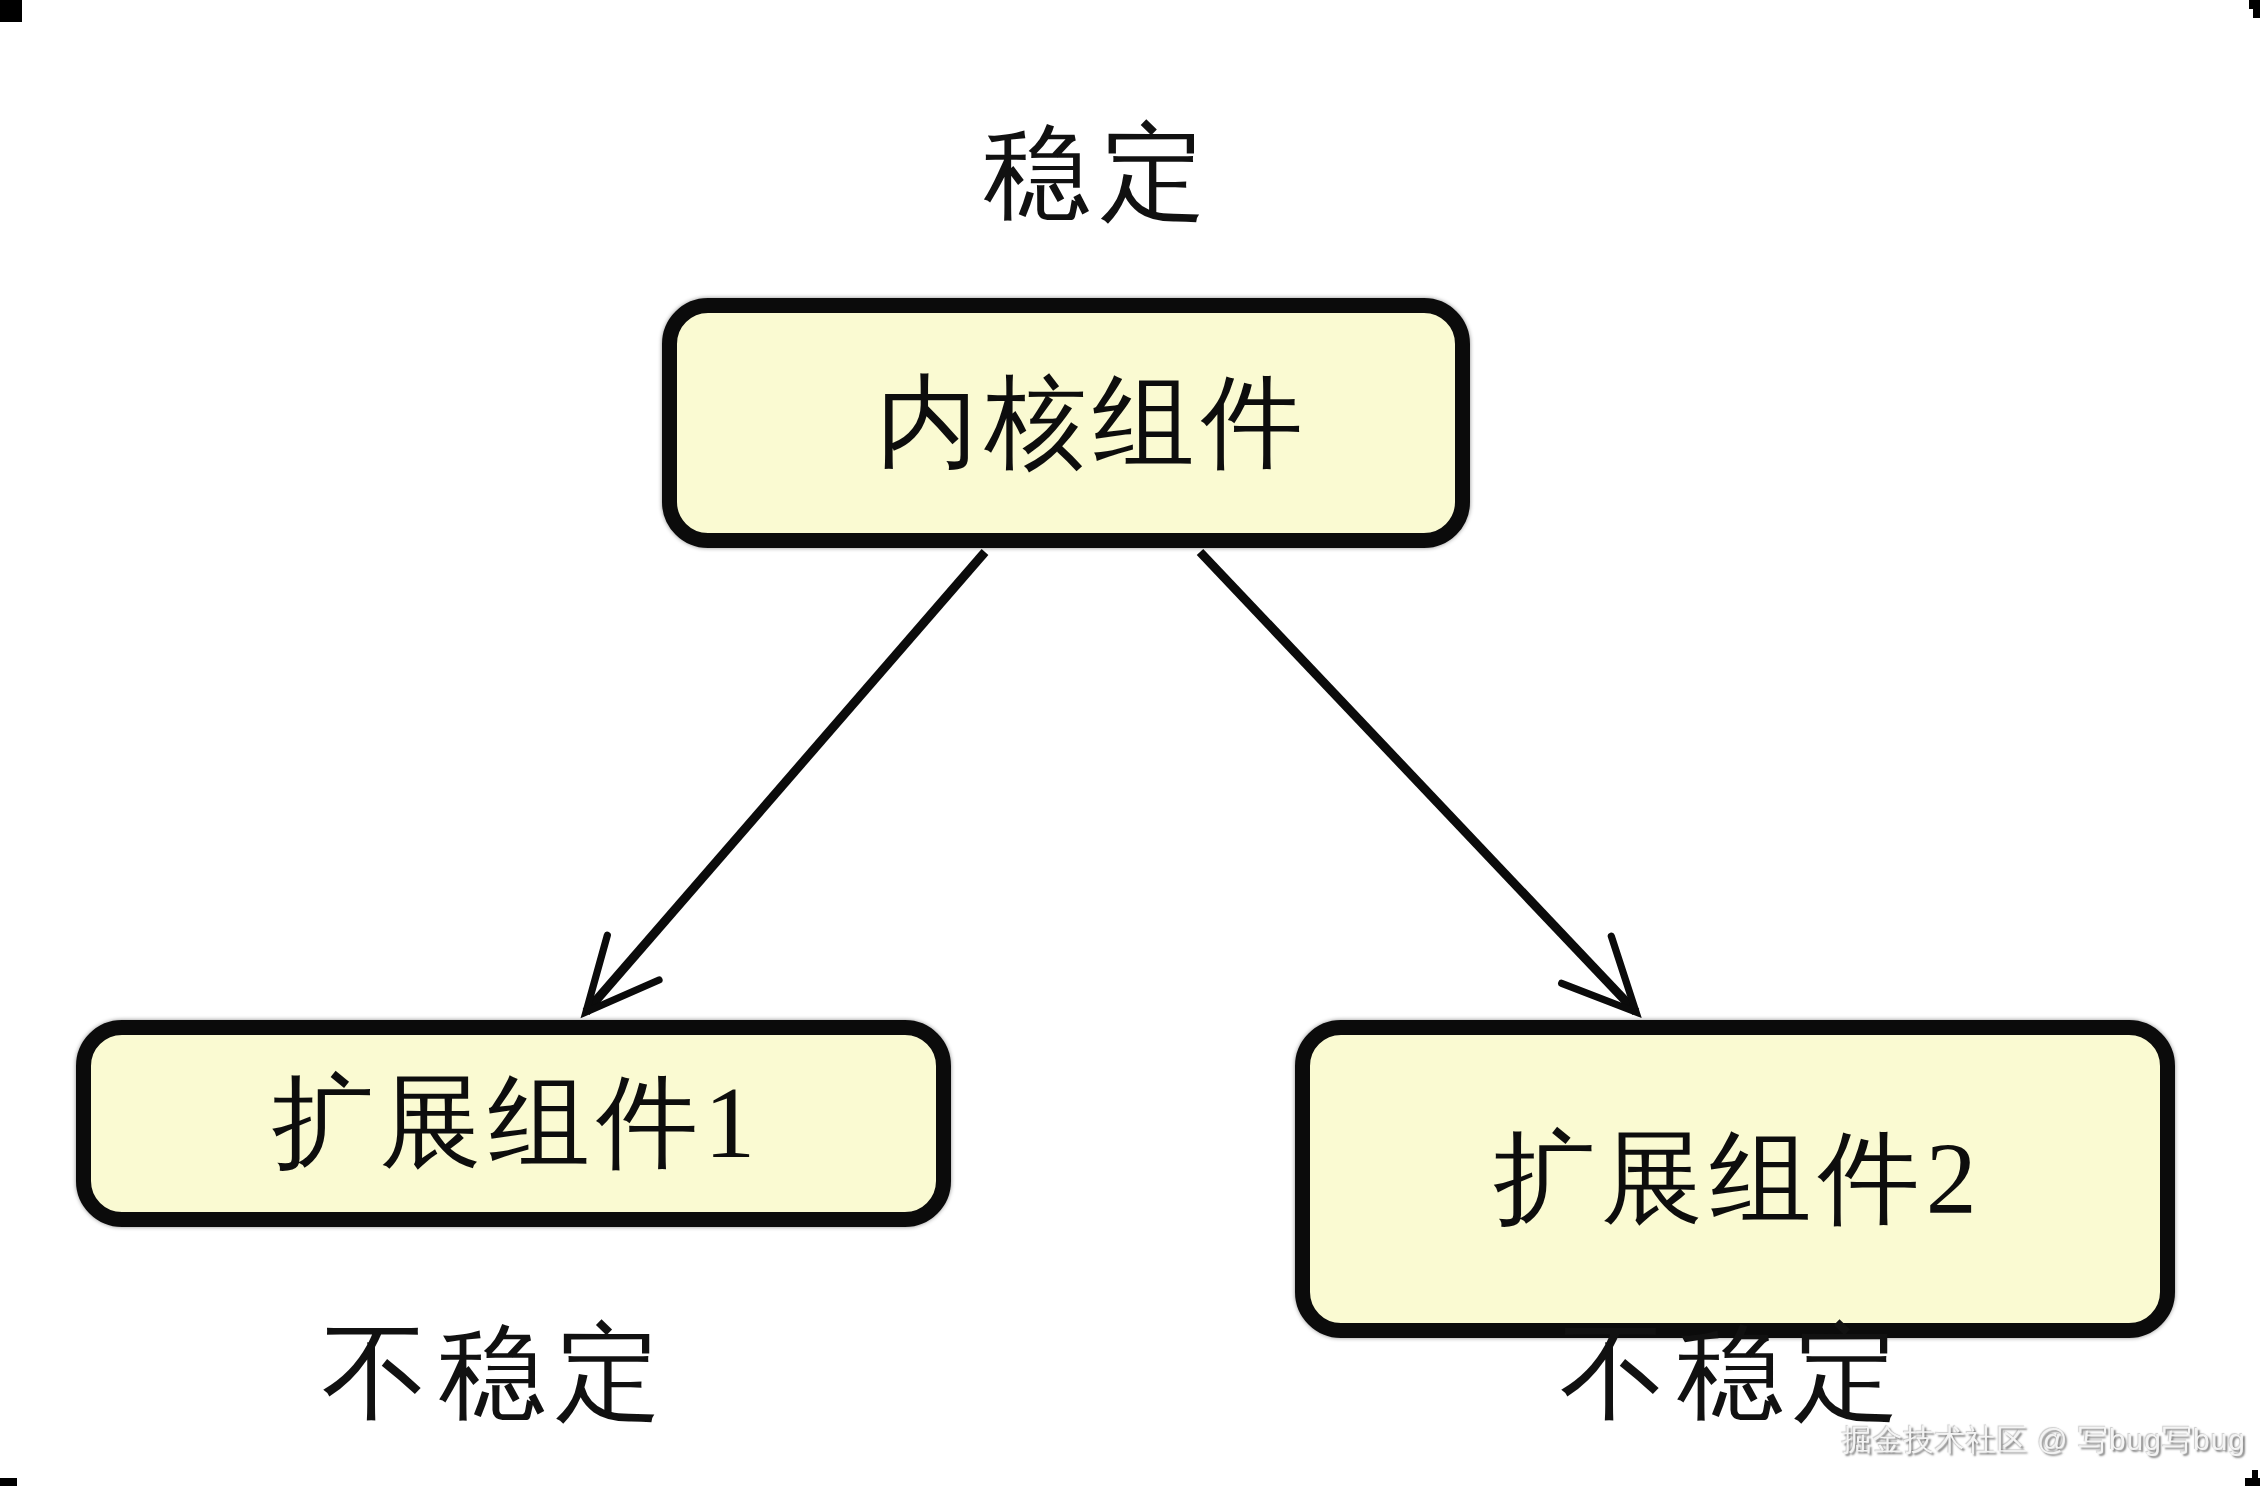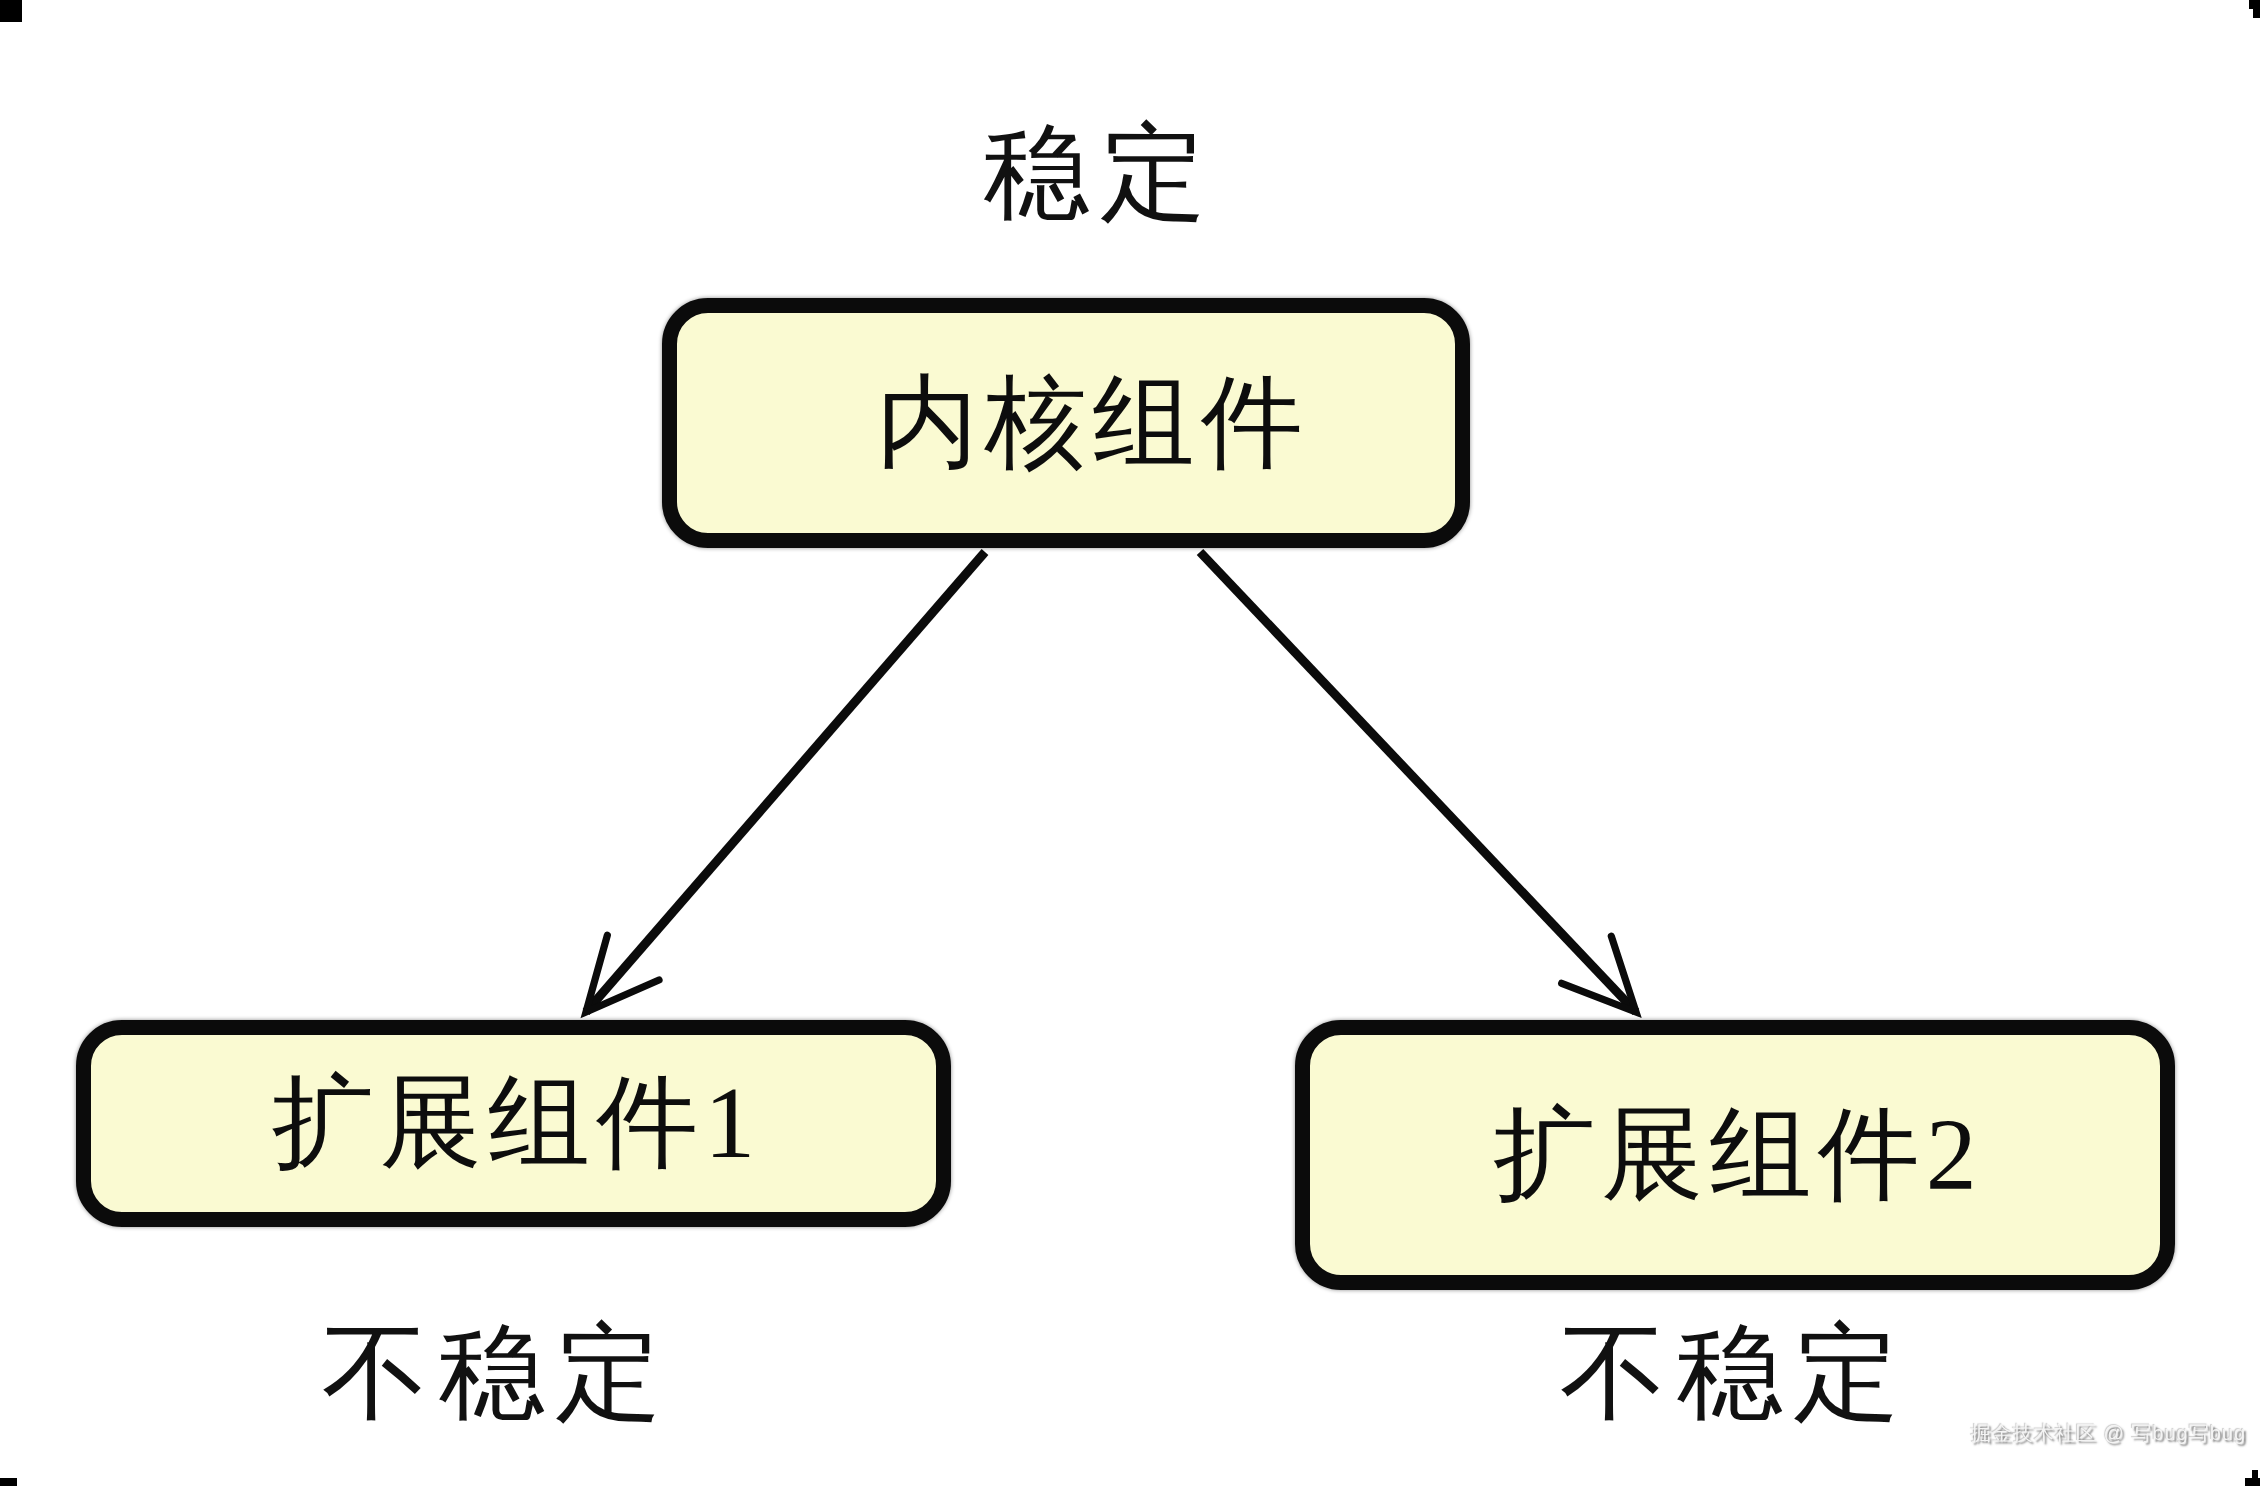--- a/index.html
+++ b/index.html
@@ -34,36 +34,36 @@
   }
   .node .node-label {
     font-size: 102px;
     color: #0d0d0d;
     letter-spacing: 0.06em;
     white-space: nowrap;
     text-indent: 0.06em;
   }
   .node-core  { left: 662px;  top: 298px;  width: 808px; height: 250px; padding-left: 47px; }
   .node-ext1  { left: 60px;   top: 1020px; width: 875px; height: 207px; margin-left: 16px; }
-  .node-ext2  { left: 1295px; top: 1020px; width: 880px; height: 270px; }
+  .node-ext2  { left: 1295px; top: 1020px; width: 880px; height: 318px; }
   .caption-stable { left: 1100px; top: 92px; margin-top: 24px; }
   .caption-unstable-left  { left: 497px;  top: 1316px; }
   .caption-unstable-right { left: 1735px; top: 1316px; }
   svg.edges {
     position: absolute;
     left: 0; top: 0;
     width: 2260px; height: 1486px;
     pointer-events: none;
   }
   .watermark {
     position: absolute;
     right: 14px;
     top: 1420px;
     font-family: "Liberation Sans", "DejaVu Sans", sans-serif;
-    font-size: 20px;
+    font-size: 30px;
     color: #f4f4f4;
     letter-spacing: 1px;
     text-shadow: 2px 2px 2px rgba(90,90,90,0.75), -1px -1px 1px rgba(140,140,140,0.45);
     white-space: nowrap;
   }
   .corner-mark { position: absolute; background: #000000; }
   .mark-tl { left: 0; top: 0; width: 22px; height: 22px; }
   .mark-tr-a { left: 2249px; top: 0; width: 11px; height: 9px; }
   .mark-tr-b { left: 2253px; top: 9px; width: 7px; height: 9px; }
   .mark-bl { left: 0; top: 1478px; width: 17px; height: 8px; }

